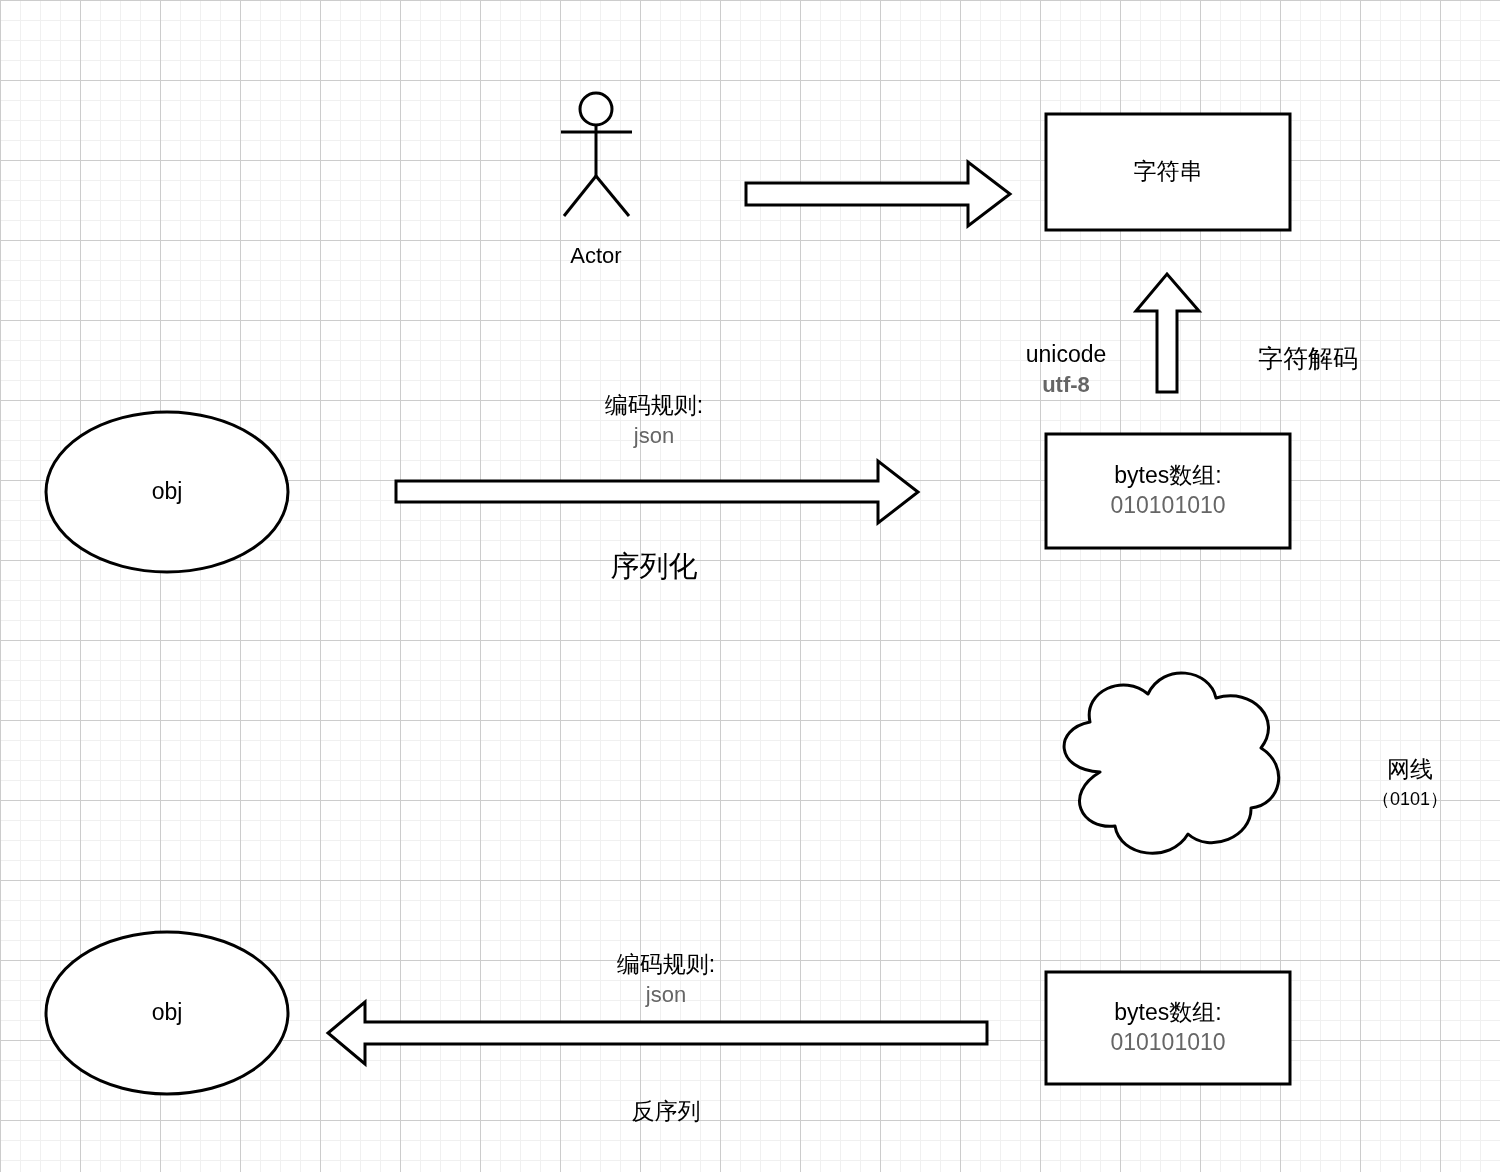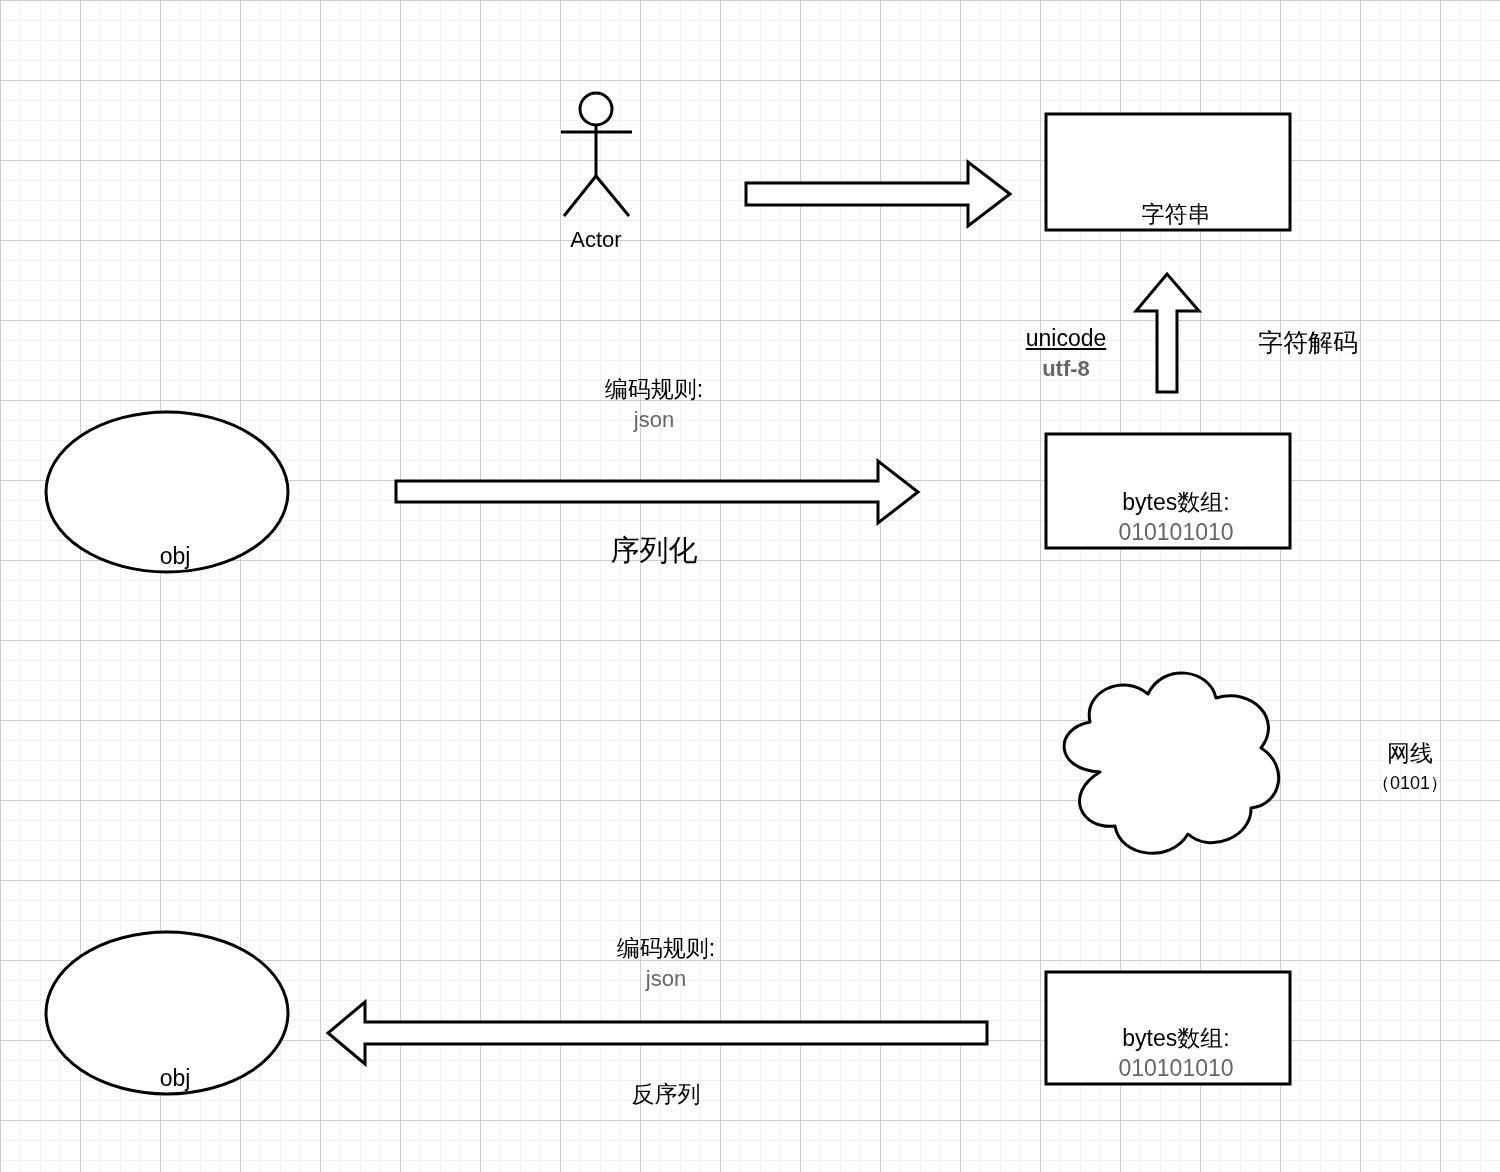--- a/index.html
+++ b/index.html
@@ -30,34 +30,34 @@
     top: 0;
     width: 1500px;
     height: 1172px;
   }
   .lbl {
     position: absolute;
     color: #000000;
     white-space: pre;
     line-height: 1.26;
     text-align: center;
+    margin-top: 16px;
   }
   .lbl-gray {
     color: #666666;
   }
   .node-text {
     position: absolute;
     display: flex;
     flex-direction: column;
     align-items: center;
-    justify-content: flex-end;
+    justify-content: center;
     text-align: center;
     line-height: 1.3;
     pointer-events: none;
-    padding-left: 8px;
   }
   .t-black { color: #000000; }
   .t-gray  { color: #666666; }
 </style>
 </head>
 <body>
 
 <div id="canvas">
 
   <svg id="vector-layer" viewBox="0 0 1500 1172" xmlns="http://www.w3.org/2000/svg">
@@ -98,21 +98,21 @@
 
     <rect x="1046" y="972" width="244" height="112" fill="#ffffff" stroke="#000000" stroke-width="3"></rect>
   </svg>
 
   <div class="lbl" style="left:536px; top:226px; width:120px; font-size:22px;">Actor</div>
 
   <div class="node-text" style="left:1046px; top:114px; width:244px; height:116px;">
     <span class="t-black" style="font-size:23px;">字符串</span>
   </div>
 
-  <div class="lbl" style="left:1008px; top:324px; width:116px; font-size:23px;text-decoration:underline;">unicode</div>
+  <div class="lbl" style="left:1008px; top:324px; width:116px; font-size:23px;">unicode</div>
   <div class="lbl lbl-gray" style="left:1008px; top:355px; width:116px; font-size:22px;font-weight:bold;">utf-8</div>
 
   <div class="lbl" style="left:1238px; top:327px; width:140px; font-size:25px;">字符解码</div>
 
   <div class="node-text" style="left:1046px; top:434px; width:244px; height:114px;">
     <span class="t-black" style="font-size:23px;">bytes数组:</span>
     <span class="t-gray" style="font-size:23px;">010101010</span>
   </div>
 
   <div class="node-text" style="left:46px; top:412px; width:242px; height:160px;">
@@ -123,21 +123,21 @@
   <div class="lbl lbl-gray" style="left:571px; top:406px; width:166px; font-size:22px;">json</div>
 
   <div class="lbl" style="left:571px; top:532px; width:166px; font-size:29px;">序列化</div>
 
   <div class="lbl" style="left:1325px; top:739px; width:170px; font-size:23px;">网线</div>
   <div class="lbl" style="left:1325px; top:772px; width:170px; font-size:18px;">（0101）</div>
 
   <div class="lbl" style="left:583px; top:934px; width:166px; font-size:23px;">编码规则:</div>
   <div class="lbl lbl-gray" style="left:583px; top:965px; width:166px; font-size:22px;">json</div>
 
-  <div class="lbl" style="left:583px; top:1081px; width:166px; font-size:23px;font-family:Liberation Serif, serif;">反序列</div>
+  <div class="lbl" style="left:583px; top:1081px; width:166px; font-size:23px;">反序列</div>
 
   <div class="node-text" style="left:46px; top:932px; width:242px; height:162px;">
     <span class="t-black" style="font-size:23px;">obj</span>
   </div>
 
   <div class="node-text" style="left:1046px; top:972px; width:244px; height:112px;">
     <span class="t-black" style="font-size:23px;">bytes数组:</span>
     <span class="t-gray" style="font-size:23px;">010101010</span>
   </div>
 

